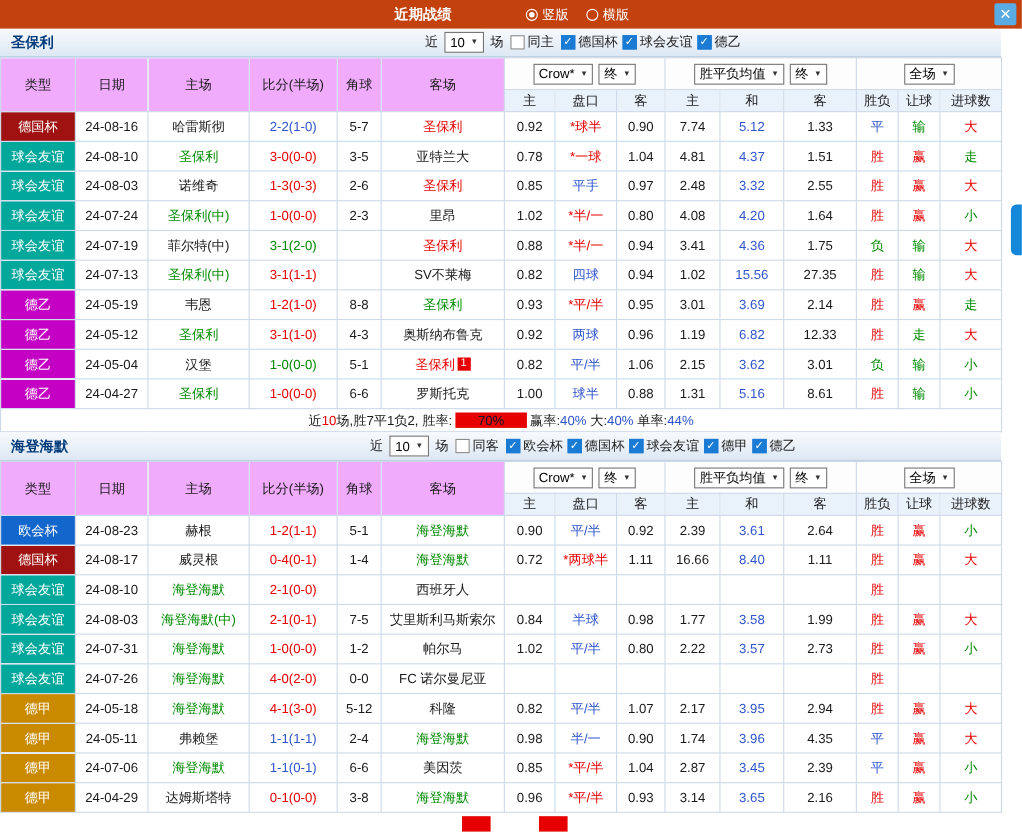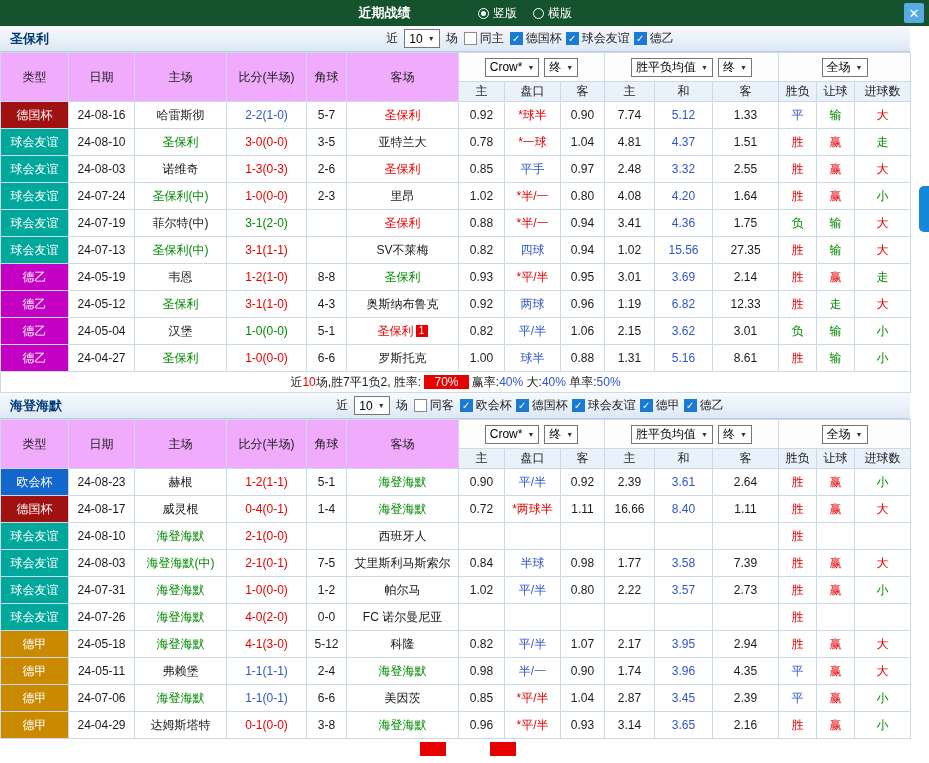--- a/index.html
+++ b/index.html
@@ -1,20 +1,20 @@
 <!DOCTYPE html>
 <html><head>
 <meta charset="utf-8">
 <style>
   * { box-sizing: border-box; }
   body { margin:0; background:#fff; font-family:"Liberation Sans","DejaVu Sans",sans-serif; }
   .app { position:relative; width:929px; height:763px; background:#fff; overflow:hidden; }
 
   
-  .titlebar { position:relative; height:26px; background:#14532d; color:#fff; }
+  .titlebar { position:relative; height:26px; background:#c2410c; color:#fff; }
   .tb-title { position:absolute; left:0; right:160px; top:0; line-height:26px; text-align:center; font-weight:bold; font-size:13px; }
   .tb-radios { position:absolute; left:478px; top:0; height:26px; display:flex; align-items:center; gap:16px; font-size:12px; }
   .rdo { display:flex; align-items:center; gap:4px; cursor:pointer; }
   .rcircle { width:11px; height:11px; border:1px solid #fff; border-radius:50%; position:relative; display:inline-block; }
   .rcircle.on::after { content:""; position:absolute; inset:2px; background:#fff; border-radius:50%; }
   .tb-close { position:absolute; right:5px; top:3px; width:20px; height:20px; background:#5aabe3; border-radius:2px;
               display:flex; align-items:center; justify-content:center; font-size:13px; font-weight:bold; cursor:pointer; }
 
   .content { width:910px; }
 
@@ -49,21 +49,21 @@
 
   .t-red { color:#e60000; }
   .t-green { color:#008a00; }
   .t-blue { color:#2f55cc; }
   .t-black { color:#1a1a1a;margin-top:10px; }
 
   .badge { display:inline-block; background:#e60000; color:#fff; font-size:10px; line-height:12px;
            min-width:12px; height:12px; margin-left:2px; vertical-align:middle; }
 
   .summary { height:21px; background:#fff; font-size:12px; }
-  .pct-box { background:#e60000; color:#ffffff; padding:0 10px; }
+  .pct-box { background:#e60000; color:#0f172a; padding:0 20px; }
 
   .partial-strip { position:relative; height:12px; width:910px; background:#fff; }
   .partial-box { position:absolute; top:3px; width:26px; height:14px; background:#e60000; }
 
   .side-handle { position:absolute; right:0; top:186px; width:10px; height:46px; background:#1487d9;
                  border-radius:5px 0 0 5px; cursor:pointer; }
 </style>
 </head>
 <body>
 
@@ -356,21 +356,21 @@
             <td>1.31</td>
             <td class="t-blue">5.16</td>
             <td>8.61</td>
             <td class="t-red">胜</td>
             <td class="t-green">输</td>
             <td class="t-green">小</td>
           </tr>
         </tbody>
       <tfoot>
         <tr>
-            <td class="summary" colspan="15"><span>近</span><span class="t-red">10</span><span>场,胜7平1负2, 胜率: </span><span class="pct-box">70%</span><span>  赢率:</span><span class="t-blue">40%</span><span> 大:</span><span class="t-blue">40%</span><span> 单率:</span><span class="t-blue">50%</span></td>
+            <td class="summary" colspan="15"><span>近</span><span class="t-red">10</span><span>场,胜7平1负2, 胜率: </span><span class="pct-box">70%</span><span>  赢率:</span><span class="t-blue">40%</span><span> 大:</span><span class="t-blue">40%</span><span> 单率:</span><span class="t-blue">44%</span></td>
           </tr>
       </tfoot>
     </table>
 
     <div class="secbar">
       <div class="team-name">海登海默</div>
       <div class="bar-controls">
         <span>近</span>
         <span class="sel">
           <span>10</span>
@@ -534,21 +534,21 @@
             <td>24-08-03</td>
             <td class="t-green">海登海默(中)</td>
             <td class="t-red">2-1(0-1)</td>
             <td>7-5</td>
             <td class="t-black">艾里斯利马斯索尔</td>
             <td>0.84</td>
             <td class="t-blue">半球</td>
             <td>0.98</td>
             <td>1.77</td>
             <td class="t-blue">3.58</td>
-            <td>7.39</td>
+            <td>1.99</td>
             <td class="t-red">胜</td>
             <td class="t-red">赢</td>
             <td class="t-red">大</td>
           </tr>
           <tr>
             <td class="c-type" style="background: rgb(0, 168, 156);">球会友谊</td>
             <td>24-07-31</td>
             <td class="t-green">海登海默</td>
             <td class="t-red">1-0(0-0)</td>
             <td>1-2</td>

